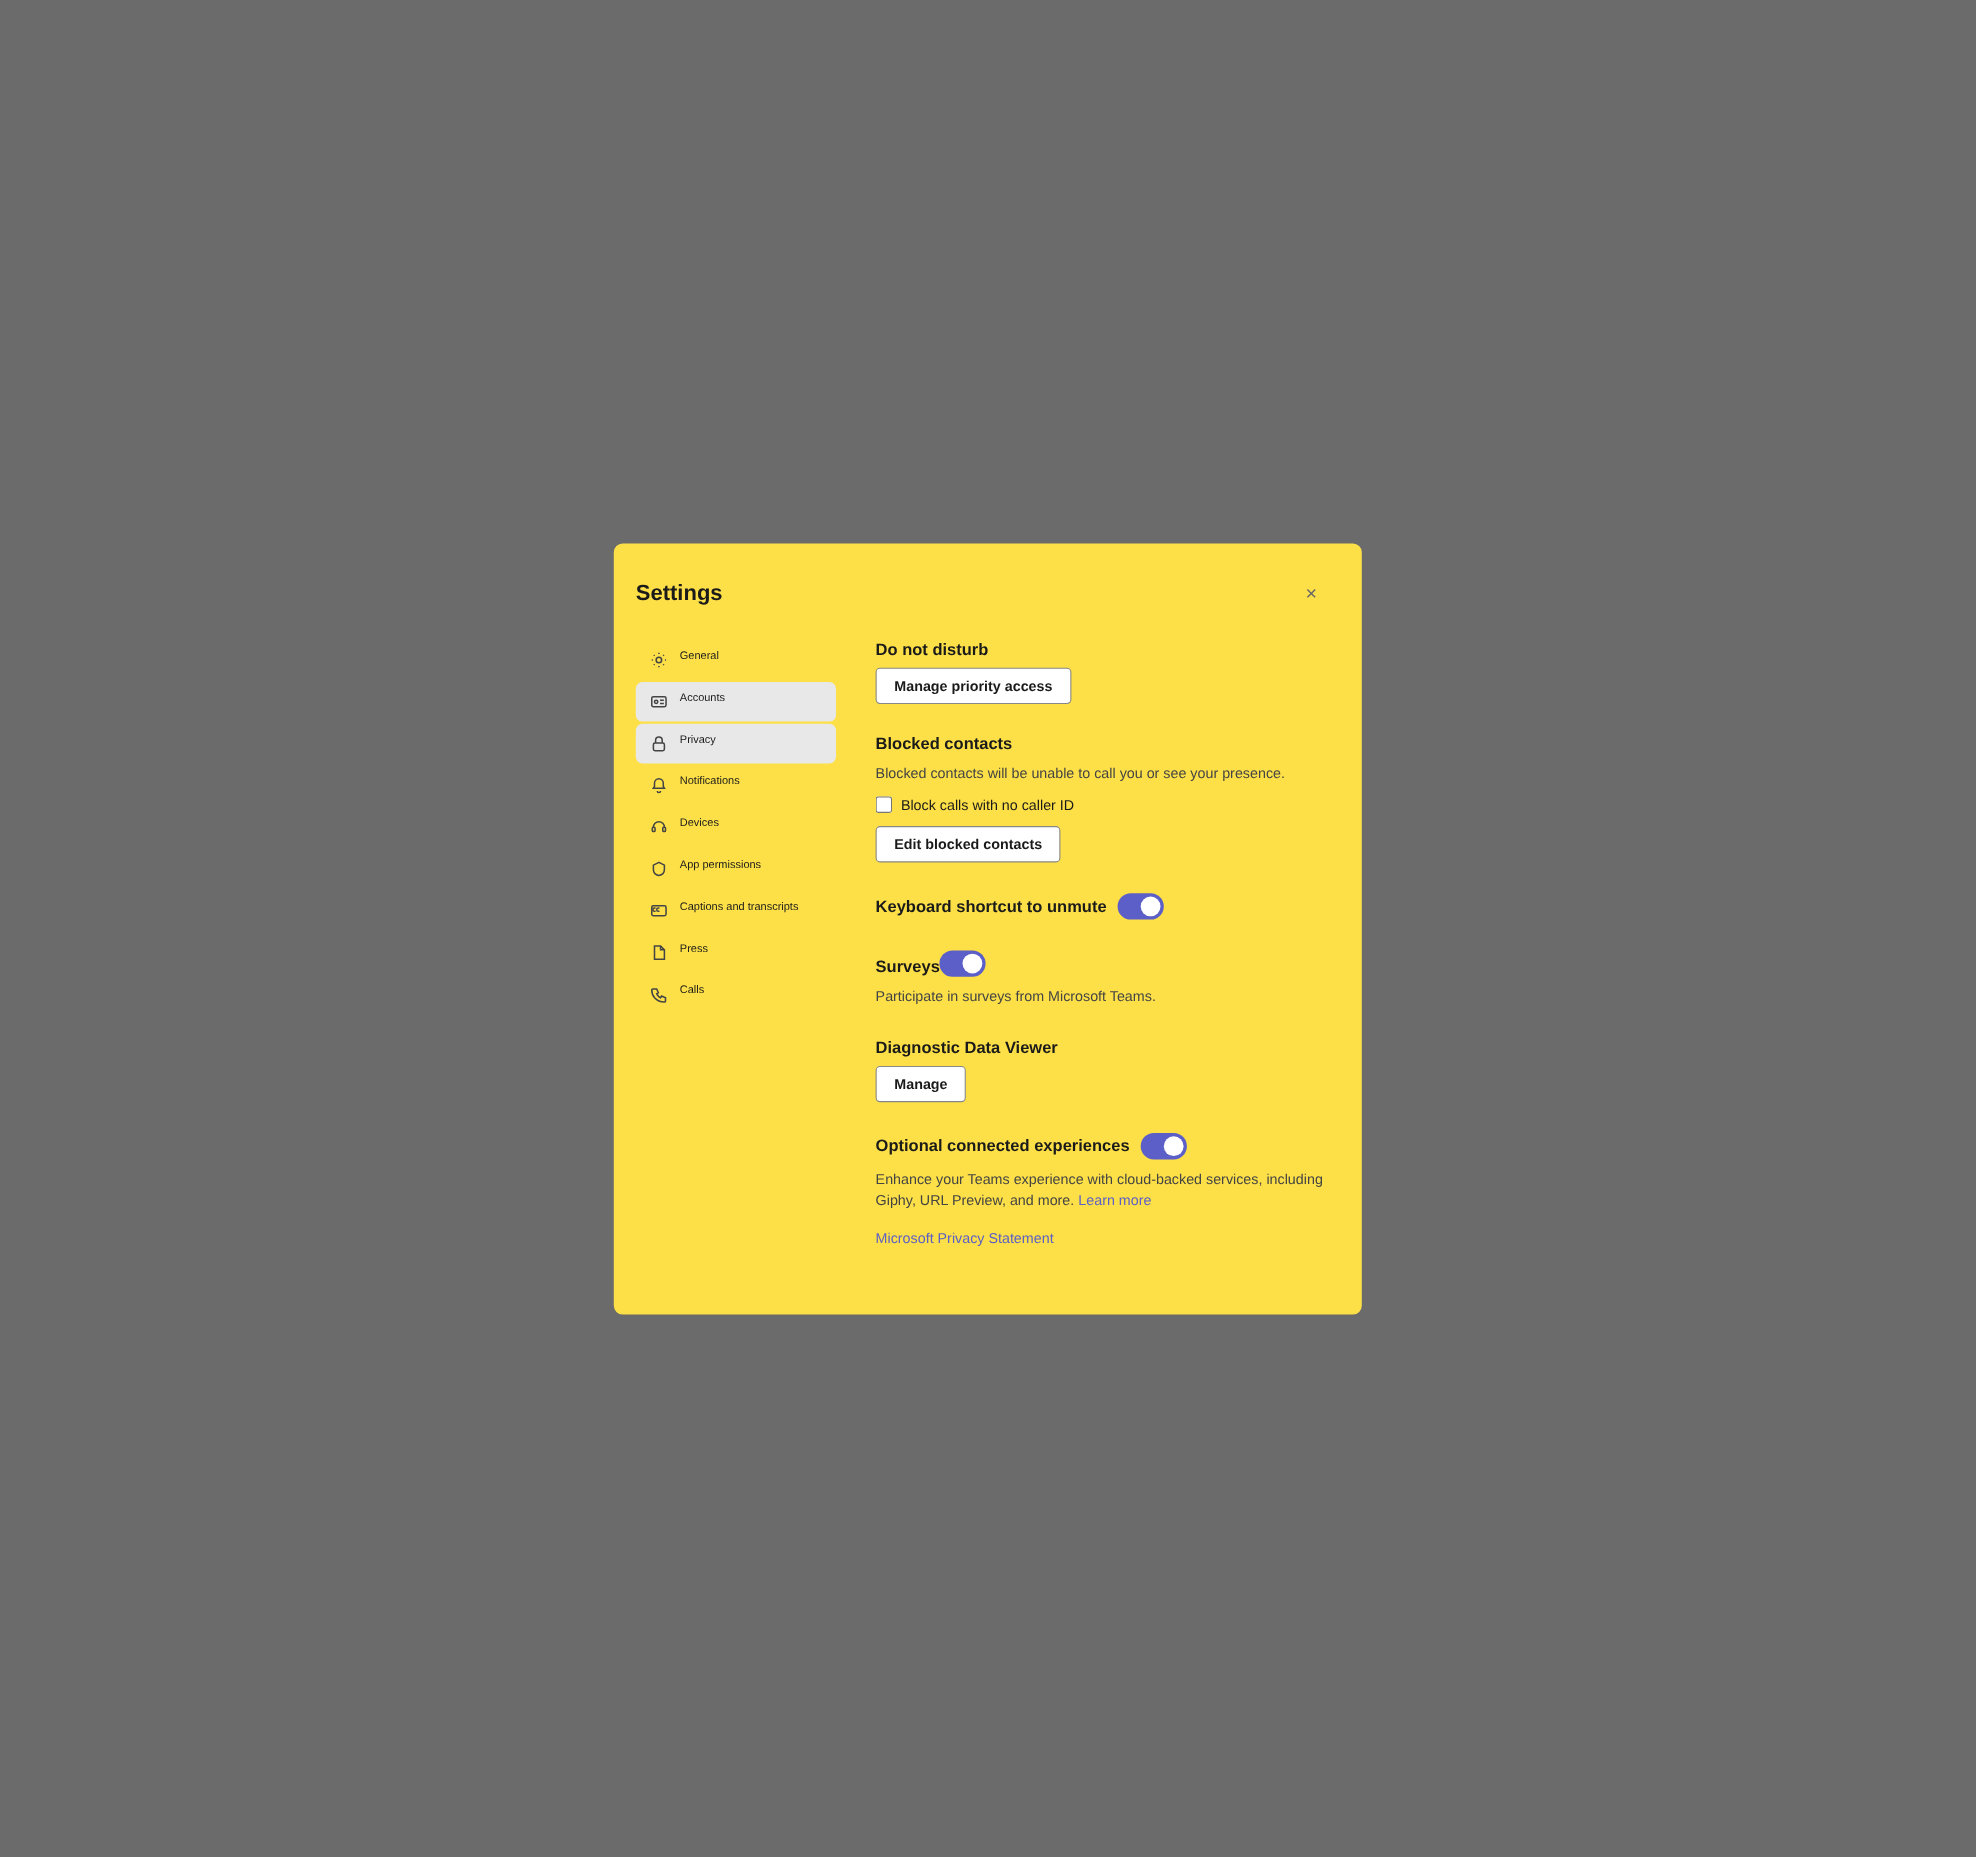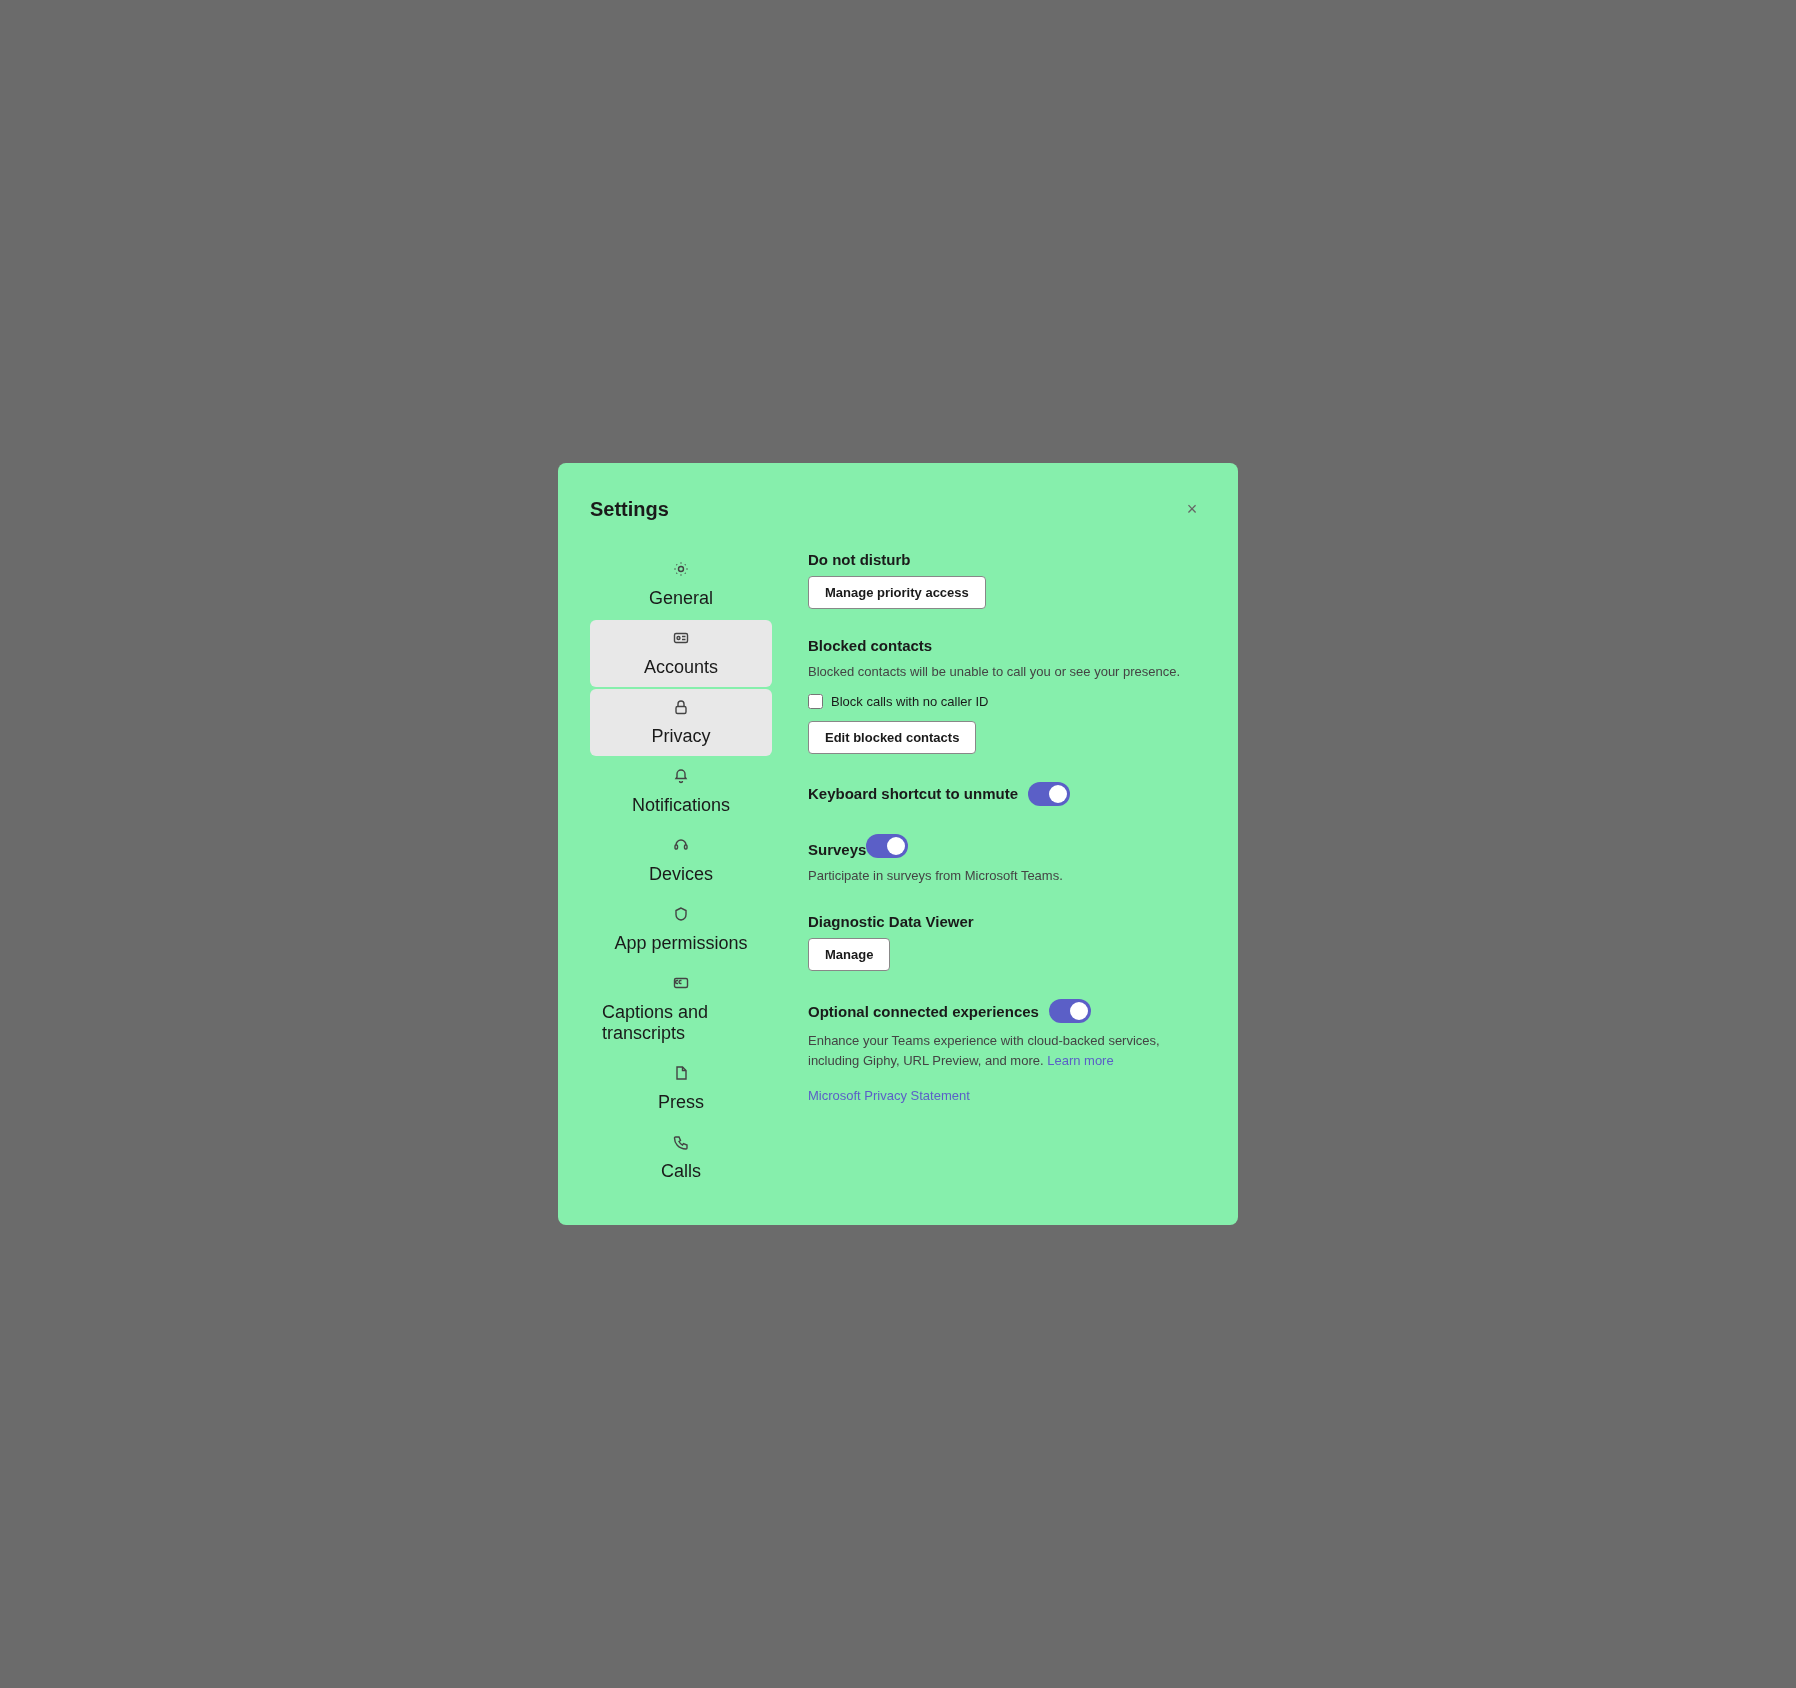--- a/index.html
+++ b/index.html
@@ -5,25 +5,25 @@
     * { box-sizing: border-box; margin: 0; padding: 0; }
     body {
       background: #6b6b6b;
       display: flex;
       align-items: center;
       justify-content: center;
       min-height: 100vh;
       font-family: -apple-system, BlinkMacSystemFont, 'Segoe UI', sans-serif;
     }
     .modal {
-      background: #86efac;
+      background: #fde047;
       border-radius: 8px;
       width: 680px;
       min-height: 640px;
-      padding: 32px 32px 32px 32px;
+      padding: 32px 32px 32px 20px;
       position: relative;
       display: flex;
       flex-direction: column;
     }
     .modal-header {
       display: flex;
       align-items: center;
       justify-content: space-between;
       margin-bottom: 28px;
     }
@@ -50,30 +50,29 @@
       flex: 1;
       gap: 0;
     }
     .sidebar {
       width: 190px;
       flex-shrink: 0;
       padding-right: 8px;
     }
     .sidebar-item {
       display: flex;
-      align-items: center;
+      align-items: flex-start;
       gap: 10px;
       padding: 9px 12px;
       border-radius: 6px;
       cursor: pointer;
       color: #1a1a1a;
-      font-size: 18px;
+      font-size: 10px;
       font-weight: 400;
       margin-bottom: 2px;
-      flex-direction: column;
     }
     .sidebar-item.active { background: #e8e8e8; font-weight: 500; }
     .sidebar-icon {
       width: 18px;
       height: 18px;
       display: flex;
       align-items: center;
       justify-content: center;
       flex-shrink: 0;
       color: #444;

